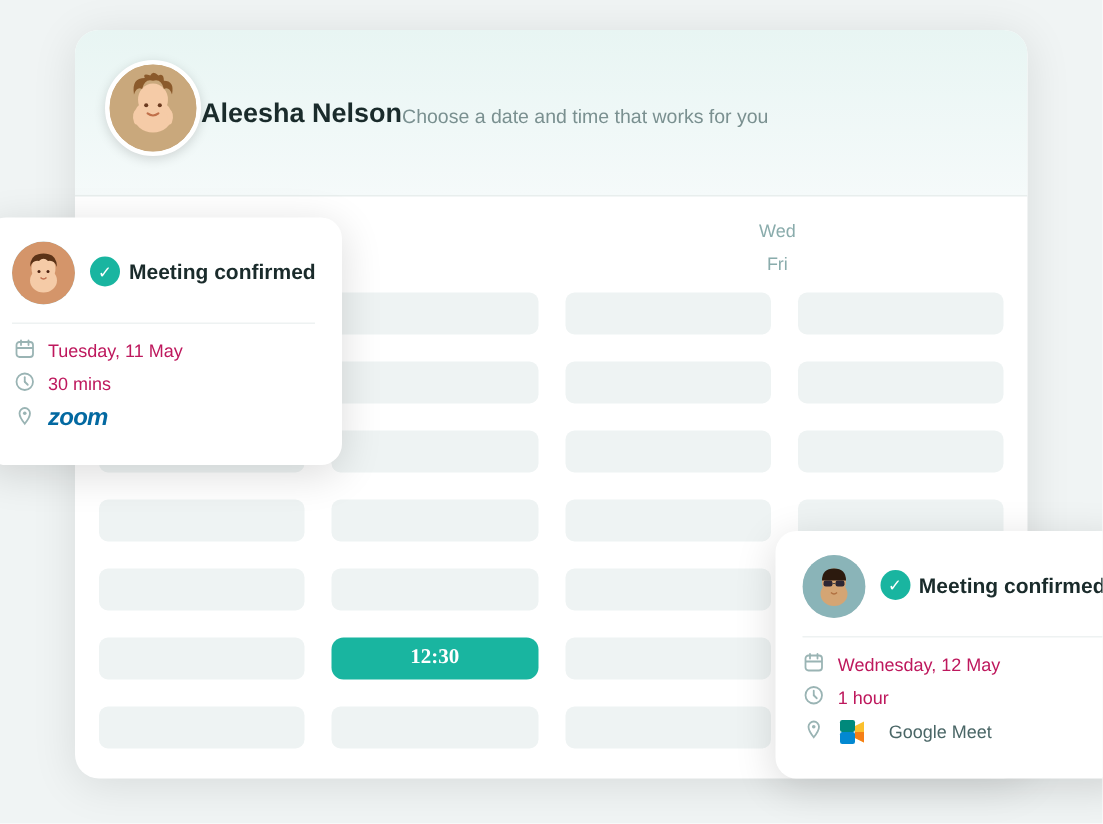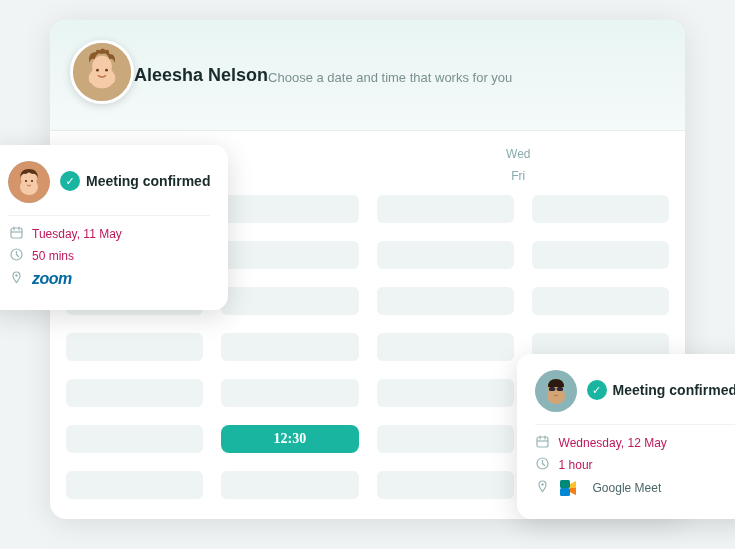--- a/index.html
+++ b/index.html
@@ -334,21 +334,21 @@
     <span class="detail-text">Tuesday, 11 May</span>
   </div>
   <div class="confirm-detail-row">
     <span class="detail-icon">
       <svg width="13" height="13" viewBox="0 0 13 13" fill="none">
           <circle cx="6.5" cy="6.5" r="5.5" stroke="#9ab4b4" stroke-width="1.2"></circle>
           <line x1="6.5" y1="3.5" x2="6.5" y2="6.5" stroke="#9ab4b4" stroke-width="1.2" stroke-linecap="round"></line>
           <line x1="6.5" y1="6.5" x2="8.5" y2="8.5" stroke="#9ab4b4" stroke-width="1.2" stroke-linecap="round"></line>
         </svg>
     </span>
-    <span class="detail-text">50 mins</span>
+    <span class="detail-text">30 mins</span>
   </div>
   <div class="confirm-detail-row">
     <span class="detail-icon">
       <svg width="13" height="13" viewBox="0 0 13 13" fill="none">
           <path d="M6.5 1C4.567 1 3 2.567 3 4.5c0 2.7 3.5 7 3.5 7S10 7.2 10 4.5C10 2.567 8.433 1 6.5 1Z" stroke="#9ab4b4" stroke-width="1.2"></path>
           <circle cx="6.5" cy="4.5" r="1.2" fill="#9ab4b4"></circle>
         </svg>
     </span>
     <span class="zoom-logo">zoom</span>
   </div>

